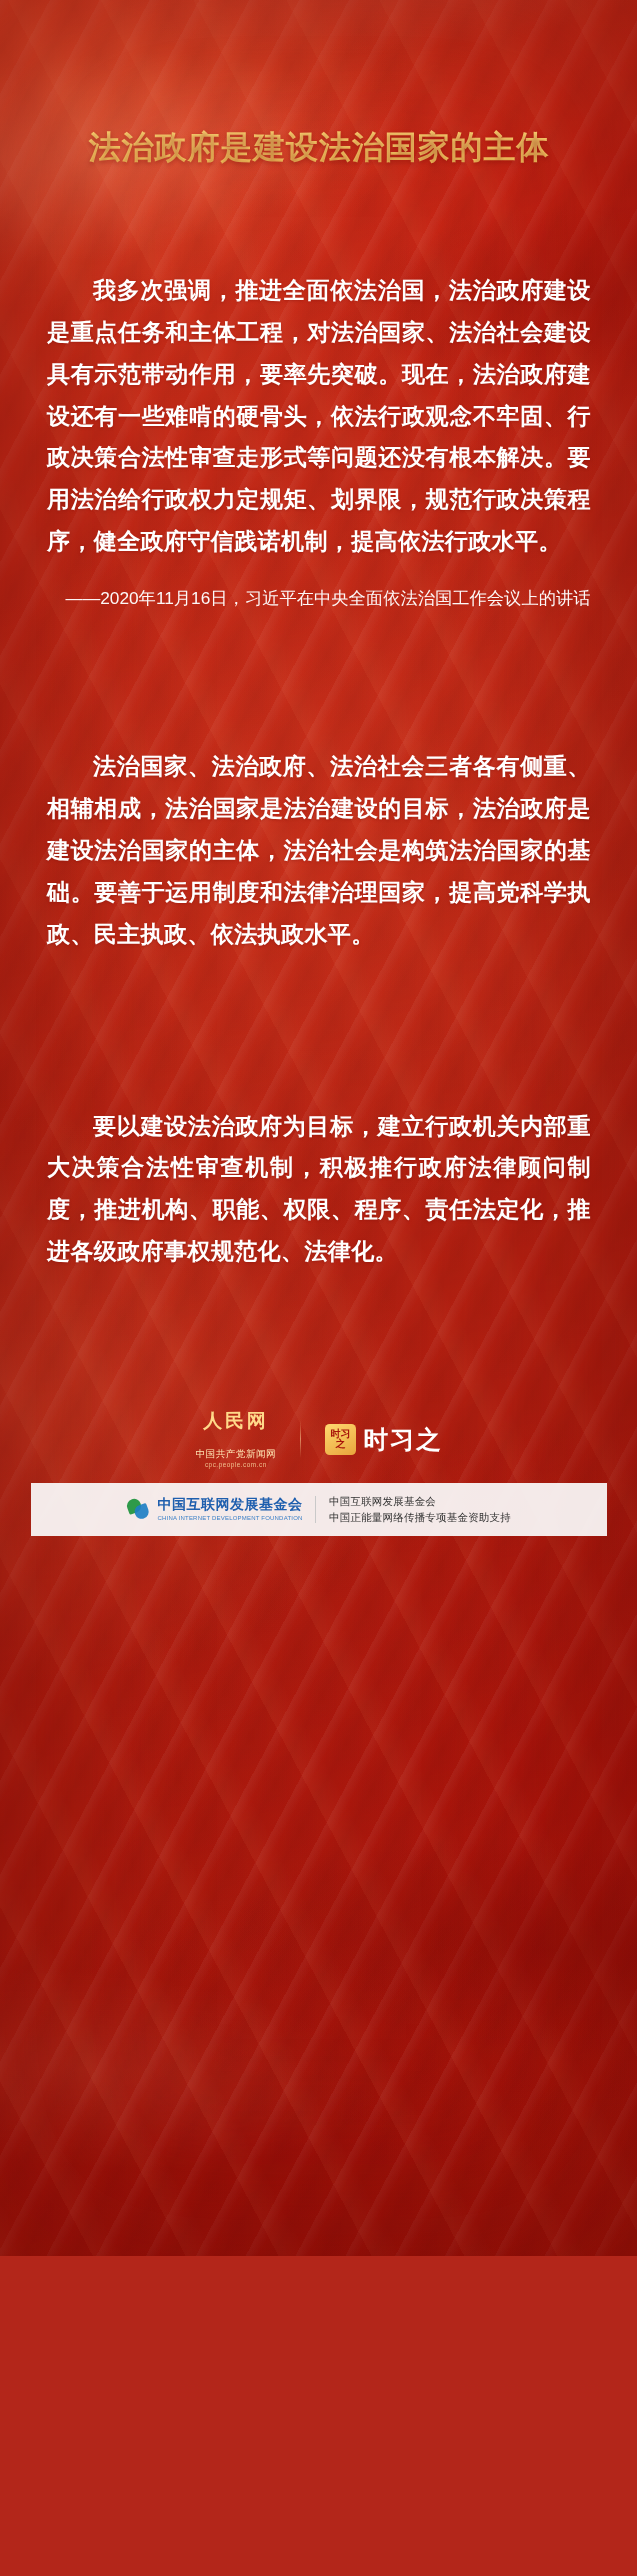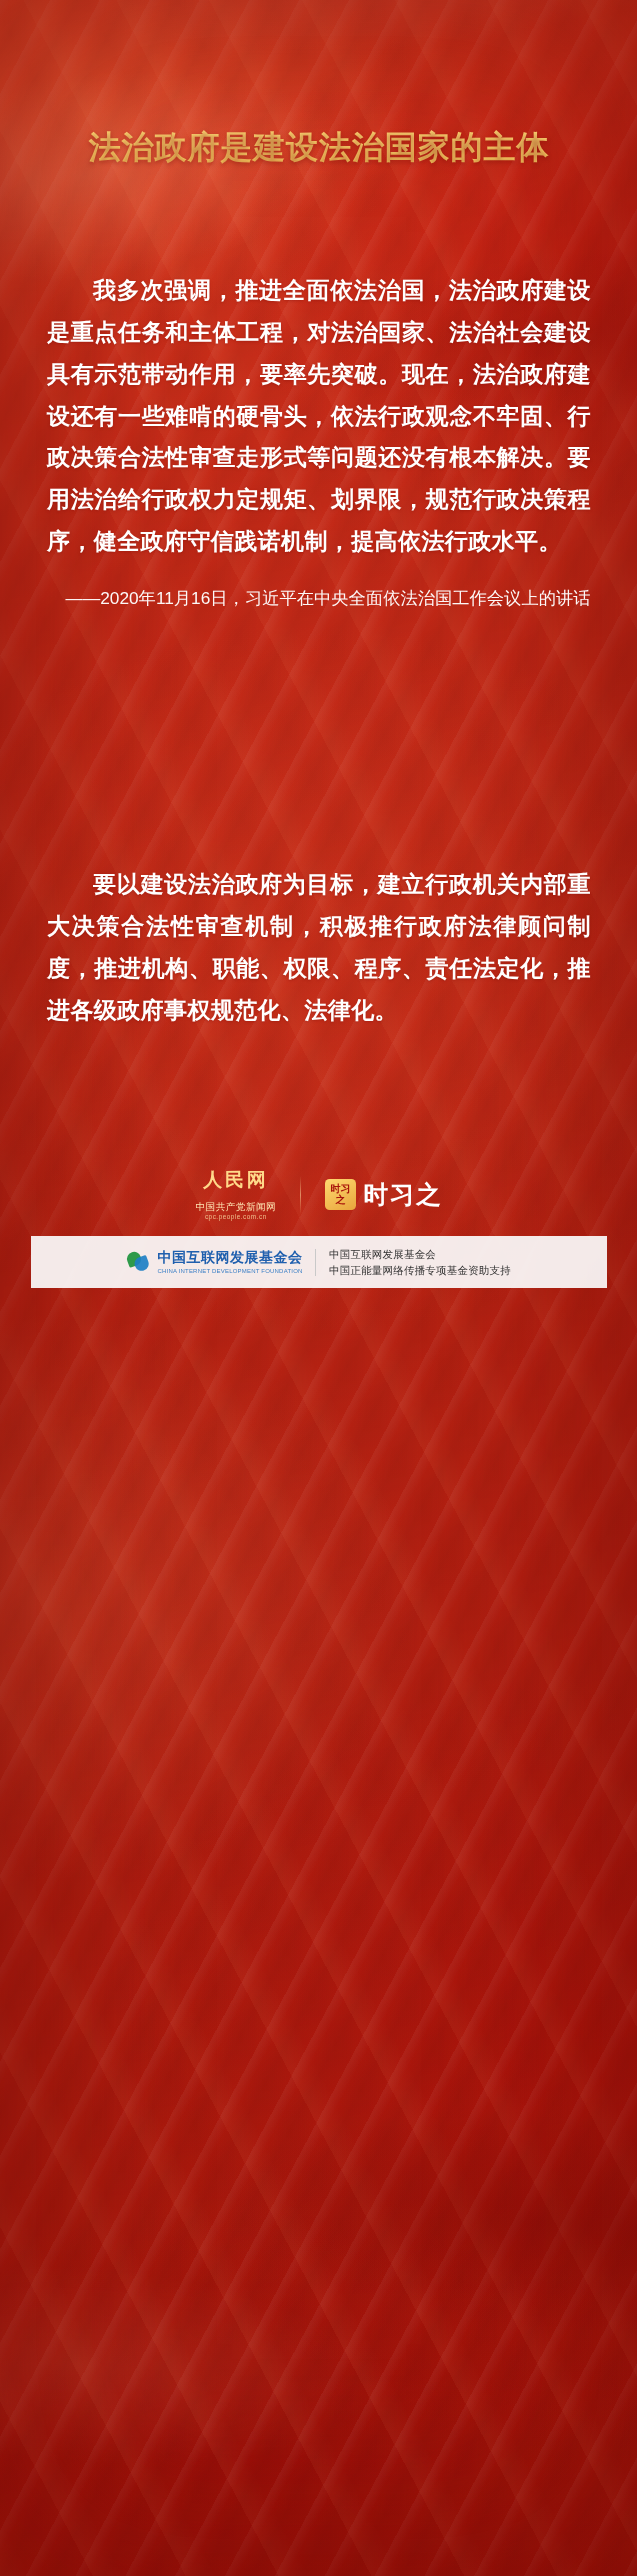--- a/index.html
+++ b/index.html
@@ -7,21 +7,21 @@
     padding: 0;
     background: #b3261a;
   }
   body {
     width: 638px;
     font-family: "Liberation Sans", "DejaVu Sans", sans-serif;
   }
   .poster {
     position: relative;
     width: 638px;
-    height: 2576px;
+    height: 2256px;
     overflow: hidden;
     background:
       radial-gradient(ellipse 547px 364px at 12% 4%, rgba(255,120,70,0.42), rgba(255,120,70,0) 62%),
       radial-gradient(ellipse 638px 456px at 95% 10%, rgba(190,20,12,0.55), rgba(190,20,12,0) 60%),
       radial-gradient(ellipse 729px 547px at 50% 38%, rgba(225,70,40,0.30), rgba(225,70,40,0) 65%),
       radial-gradient(ellipse 638px 474px at 6% 62%, rgba(255,130,80,0.22), rgba(255,130,80,0) 60%),
       radial-gradient(ellipse 820px 638px at 92% 80%, rgba(170,15,10,0.50), rgba(170,15,10,0) 62%),
       radial-gradient(ellipse 729px 383px at 40% 96%, rgba(150,12,8,0.60), rgba(150,12,8,0) 70%),
       linear-gradient(160deg, #d6381f 0%, #c32a18 22%, #b82414 46%, #ae1d10 70%, #9e1409 100%);
   }
@@ -145,21 +145,21 @@
     font-size: 19px;
     font-weight: bold;
     color: #ffd98a;
     letter-spacing: 2.7px;
     font-family: "Liberation Serif", "DejaVu Serif", serif;
   }
   .people-sub {
     font-size: 9.6px;
     color: #ffe6b4;
     letter-spacing: 0.5px;
-    margin-top: 10px;
+    margin-top: 16px;
   }
   .people-en {
     font-size: 6.4px;
     color: #f6cf9a;
     letter-spacing: 0.5px;
     margin-top: 1.8px;
     opacity: 0.9;
   }
   .divider-v {
     width: 0.9px;
@@ -263,20 +263,21 @@
   <div class="content">
 
     <h1 class="title">法治政府是建设法治国家的主体</h1>
 
     <div class="block block-1">
       <p class="quote">我多次强调，推进全面依法治国，法治政府建设是重点任务和主体工程，对法治国家、法治社会建设具有示范带动作用，要率先突破。现在，法治政府建设还有一些难啃的硬骨头，依法行政观念不牢固、行政决策合法性审查走形式等问题还没有根本解决。要用法治给行政权力定规矩、划界限，规范行政决策程序，健全政府守信践诺机制，提高依法行政水平。</p>
       <p class="source">——2020年11月16日，习近平在中央全面依法治国工作会议上的讲话</p>
     </div>
 
     <div class="block block-2">
+      <p class="quote">法治国家、法治政府、法治社会三者各有侧重、相辅相成，法治国家是法治建设的目标，法治政府是建设法治国家的主体，法治社会是构筑法治国家的基础。要善于运用制度和法律治理国家，提高党科学执政、民主执政、依法执政水平。</p>
     </div>
 
     <div class="block block-3">
       <p class="quote">要以建设法治政府为目标，建立行政机关内部重大决策合法性审查机制，积极推行政府法律顾问制度，推进机构、职能、权限、程序、责任法定化，推进各级政府事权规范化、法律化。</p>
     </div>
 
     <div class="footer">
       <div class="footer-logos">
 
         <div class="people-logo">

